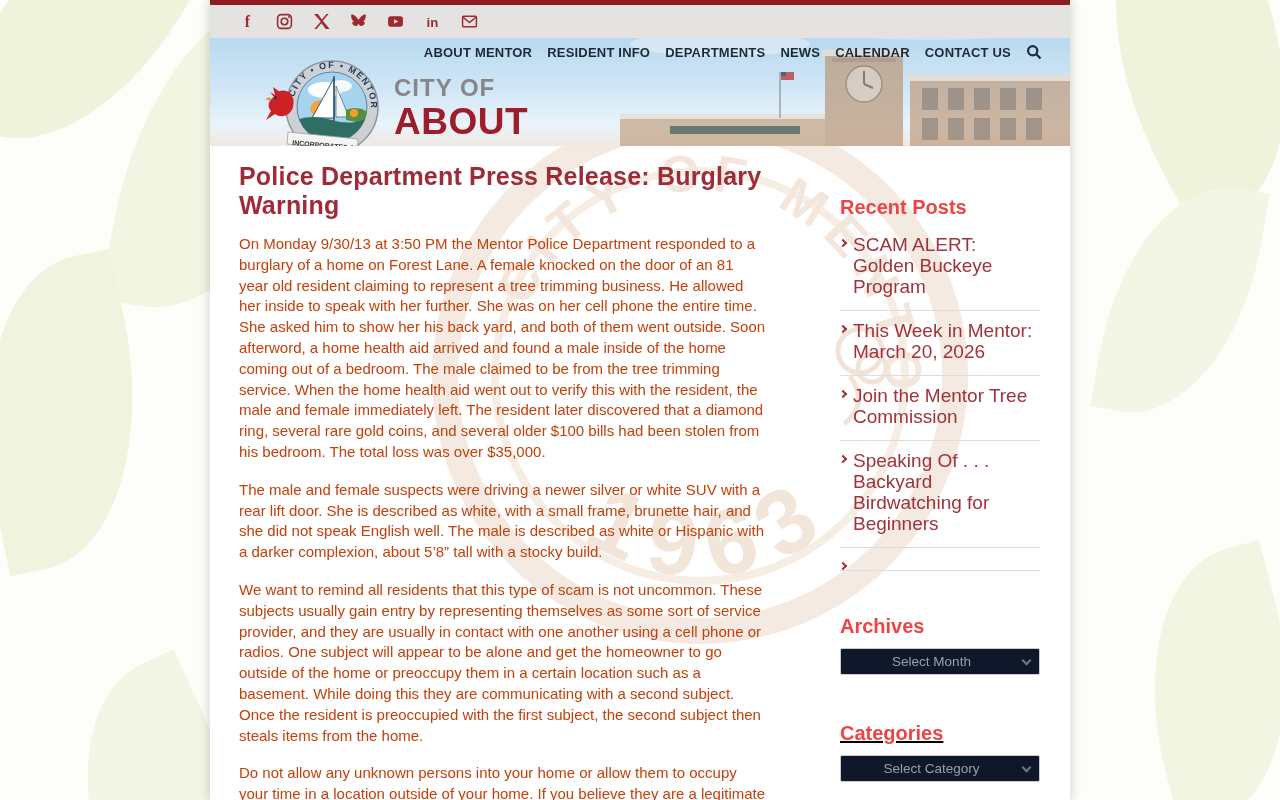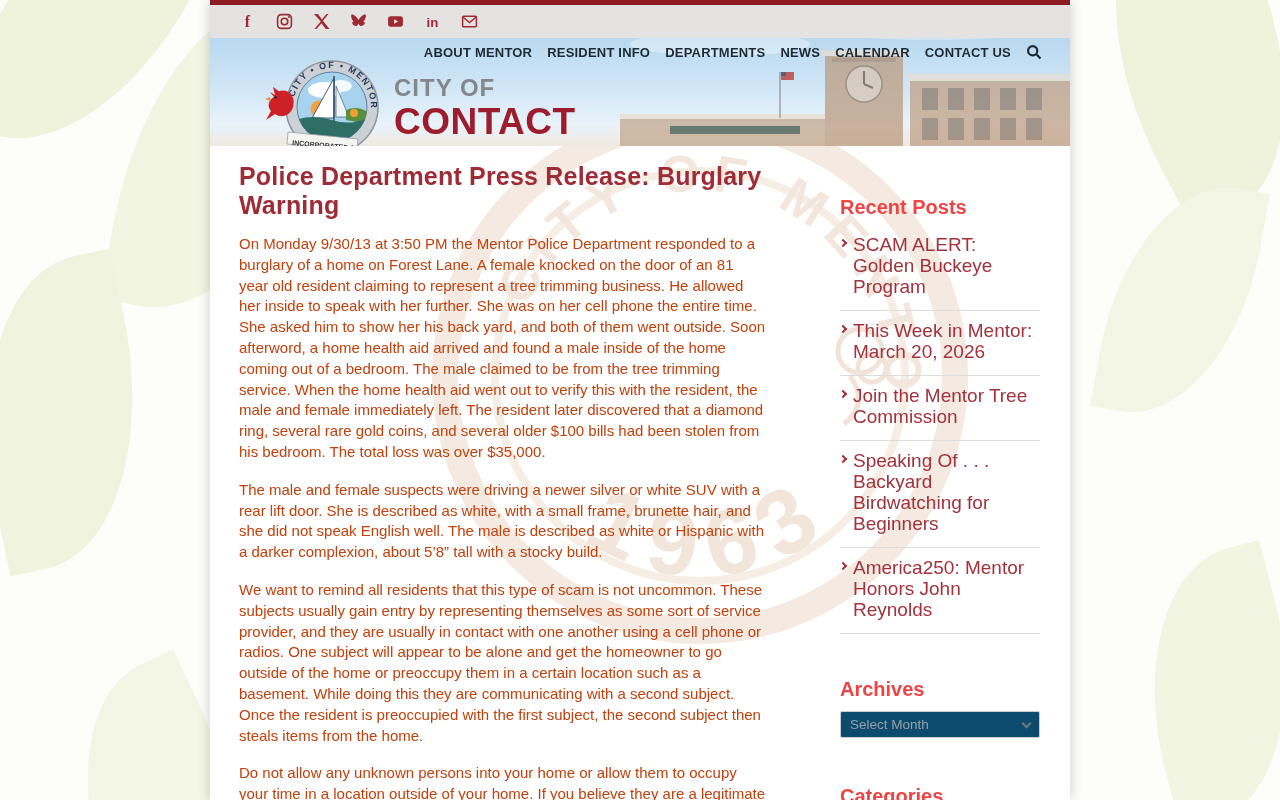--- a/index.html
+++ b/index.html
@@ -51,23 +51,23 @@
 
   
   .sidebar { position:relative; z-index:1; width:200px; margin-left:auto; margin-top:34px; }
   .sb-title { font-size:20px; font-weight:bold; color:#ef4444; margin-bottom:6px; }
   .post { display:block; position:relative; padding:9px 0 13px 13px; border-bottom:1px solid #ddd;
           font-size:19px; line-height:21px; color:#a2323c; text-decoration:none; }
   .chev { position:absolute; left:0; top:15px; width:6px; height:6px;
           border-top:2px solid #a2323c; border-right:2px solid #a2323c; transform:rotate(45deg); }
   .sb-sec { margin-top:44px; }
   .selwrap { position:relative; margin-top:10px; }
-  .selwrap select { width:100%; height:27px; border:1px solid #ccc; background:#0c4a6e; color:#98a0a6;
+  .selwrap select { width:100%; height:27px; border:1px solid #ccc; background:#0f172a; color:#98a0a6;
           font-size:13.5px; padding:0 26px 0 9px; appearance:none; -webkit-appearance:none;
-          font-family:"Liberation Sans", sans-serif; border-radius:2px; }
+          font-family:"Liberation Sans", sans-serif; border-radius:2px;text-align:center; }
   .selchev { position:absolute; right:10px; top:9px; width:7px; height:7px; pointer-events:none;
           border-right:2px solid #6f767c; border-bottom:2px solid #6f767c; transform:rotate(45deg); }
 </style>
 </head>
 <body>
 
 <div class="leaf l1"></div>
 <div class="leaf l2"></div>
 <div class="leaf l3"></div>
 <div class="leaf l4"></div>
@@ -199,21 +199,21 @@
         <text x="30" y="89" font-size="7" font-weight="bold" fill="#333" transform="rotate(5 30 89)">INCORPORATED 1963</text>
         <g>
           <path d="M30 40 C26 33 17 33 13 39 L8 36 12 41 C6 44 5 51 9 55 L4 64 13 58 C20 63 29 59 31 51 C32 46 32 43 30 40 Z" fill="#cc2127"></path>
           <path d="M13 39 L11 31 18 36 Z" fill="#cc2127"></path>
           <path d="M8 41 L3 43 9 45 Z" fill="#e8912d"></path>
           <circle cx="13.5" cy="41.5" r="1.2" fill="#222"></circle>
         </g>
       </svg>
       <span class="logo-text">
         <div class="t1">CITY OF</div>
-        <div class="t2">CONTACT</div>
+        <div class="t2">ABOUT</div>
       </span>
     </a>
   </div>
 
   <div class="content">
 
     <svg class="watermark" width="560" height="560" viewBox="0 0 560 560">
       <circle cx="280" cy="280" r="255" fill="none" stroke="#f4eae2" stroke-width="26"></circle>
       <circle cx="280" cy="280" r="205" fill="none" stroke="#f6ede5" stroke-width="8"></circle>
       <defs>
@@ -249,21 +249,21 @@
         <span class="chev"></span>
         <span>This Week in Mentor: March 20, 2026</span></a>
       <a href="#" class="post">
         <span class="chev"></span>
         <span>Join the Mentor Tree Commission</span></a>
       <a href="#" class="post">
         <span class="chev"></span>
         <span>Speaking Of . . . Backyard Birdwatching for Beginners</span></a>
       <a href="#" class="post">
         <span class="chev"></span>
-        <span>America250: Mentor Honors John Reynolds</span></a>
+        </a>
 
       <div class="sb-sec">
         <div class="sb-title">Archives</div>
         <div class="selwrap">
           <select>
             <option>Select Month</option>
           </select>
           <span class="selchev"></span>
         </div>
       </div>

